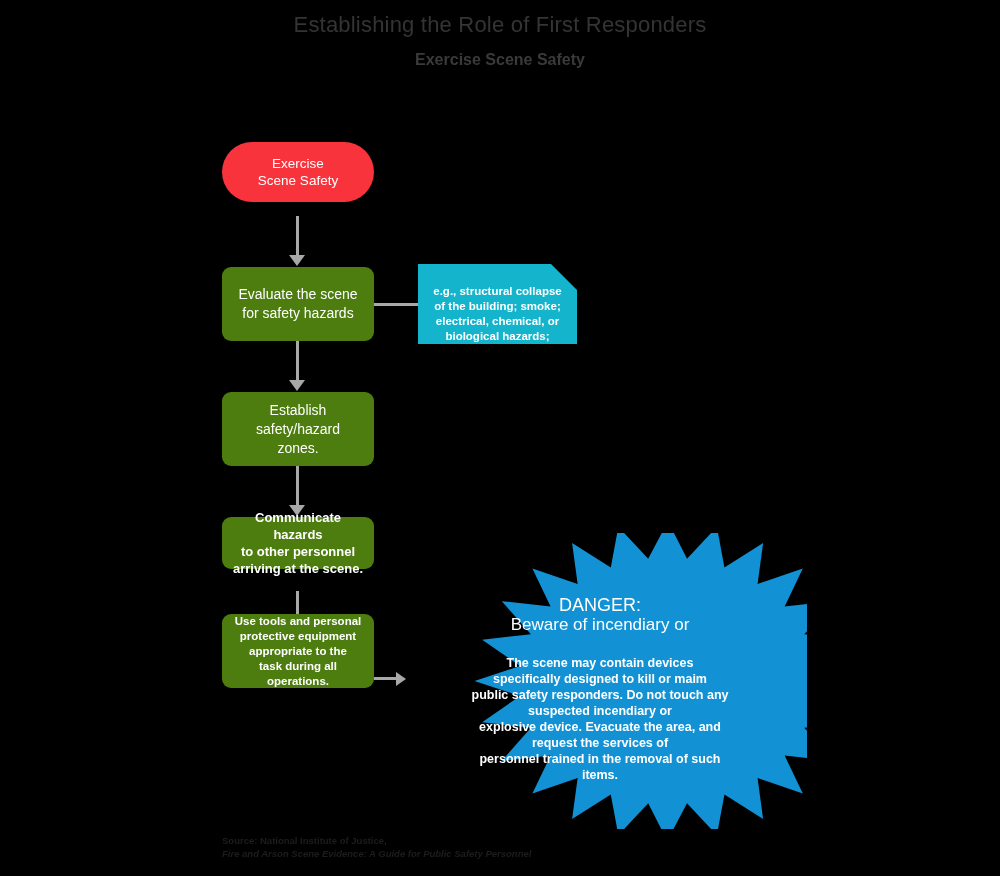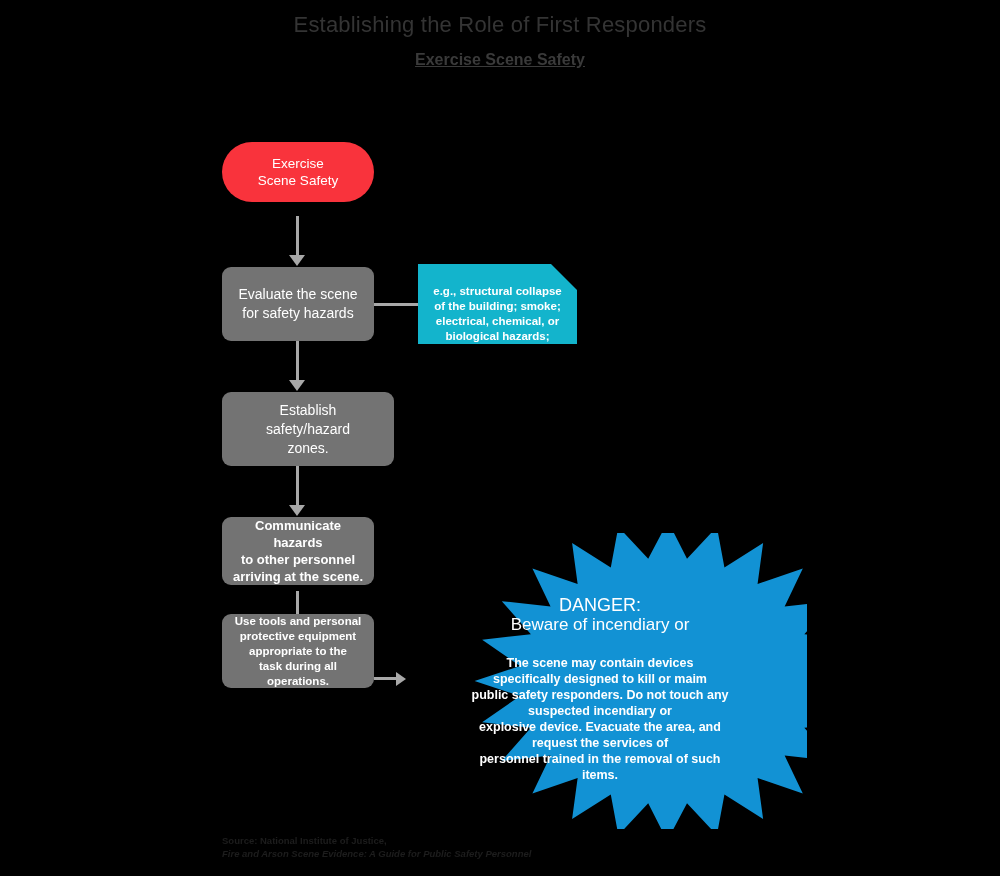--- a/index.html
+++ b/index.html
@@ -31,21 +31,20 @@
     letter-spacing: 0.2px;
     line-height: 26px;
     font-weight: normal;
   }
   #sub-title {
     font-size: 16px;
     color: #3a3a3a;
     font-weight: bold;
     margin-top: 12px;
     line-height: 20px;
-    text-decoration: underline;
   }
 
   
   .node {
     position: absolute;
     box-sizing: border-box;
     display: flex;
     align-items: center;
     justify-content: center;
     text-align: center;
@@ -53,21 +52,21 @@
 
   .start-node {
     background: #f9333c;
     border-radius: 40px;
     font-size: 13.5px;
     line-height: 17px;
     color: #ffffff;
   }
 
   .process-node {
-    background: #737373;
+    background: #4d7c0f;
     border-radius: 9px;
     color: #ffffff;
   }
   .process-node .node-text {
     padding: 0 8px;
   }
 
   .pn-regular .node-text {
     font-size: 14px;
     line-height: 19px;
@@ -208,32 +207,32 @@
     <span>of the building; smoke;</span><br>
     <span>electrical, chemical, or</span><br>
     <span>biological hazards;</span><br>
     <span>other health risks</span>
   </div>
 </div>
 
 <div class="conn-v" style="left:296px; top:341px; height:41px;"></div>
 <div class="arrow-down" style="left:289px; top:380px;"></div>
 
-<div class="node process-node pn-regular" id="node-establish" style="left:222px; top:392px; width:172px; height:74px;">
+<div class="node process-node pn-regular" id="node-establish" style="left:222px; top:392px; width:152px; height:74px;">
   <div class="node-text">
     <span>Establish</span><br>
     <span>safety/hazard</span><br>
     <span>zones.</span>
   </div>
 </div>
 
 <div class="conn-v" style="left:296px; top:466px; height:41px;"></div>
 <div class="arrow-down" style="left:289px; top:505px;"></div>
 
-<div class="node process-node pn-bold" id="node-communicate" style="left:222px; top:517px; width:152px; height:68px;">
+<div class="node process-node pn-bold" id="node-communicate" style="left:222px; top:517px; width:152px; height:52px;">
   <div class="node-text">
     <span>Communicate hazards</span><br>
     <span>to other personnel</span><br>
     <span>arriving at the scene.</span>
   </div>
 </div>
 
 <div class="conn-v" style="left:296px; top:591px; height:41px;"></div>
 <div class="arrow-down" style="left:289px; top:630px;"></div>
 

